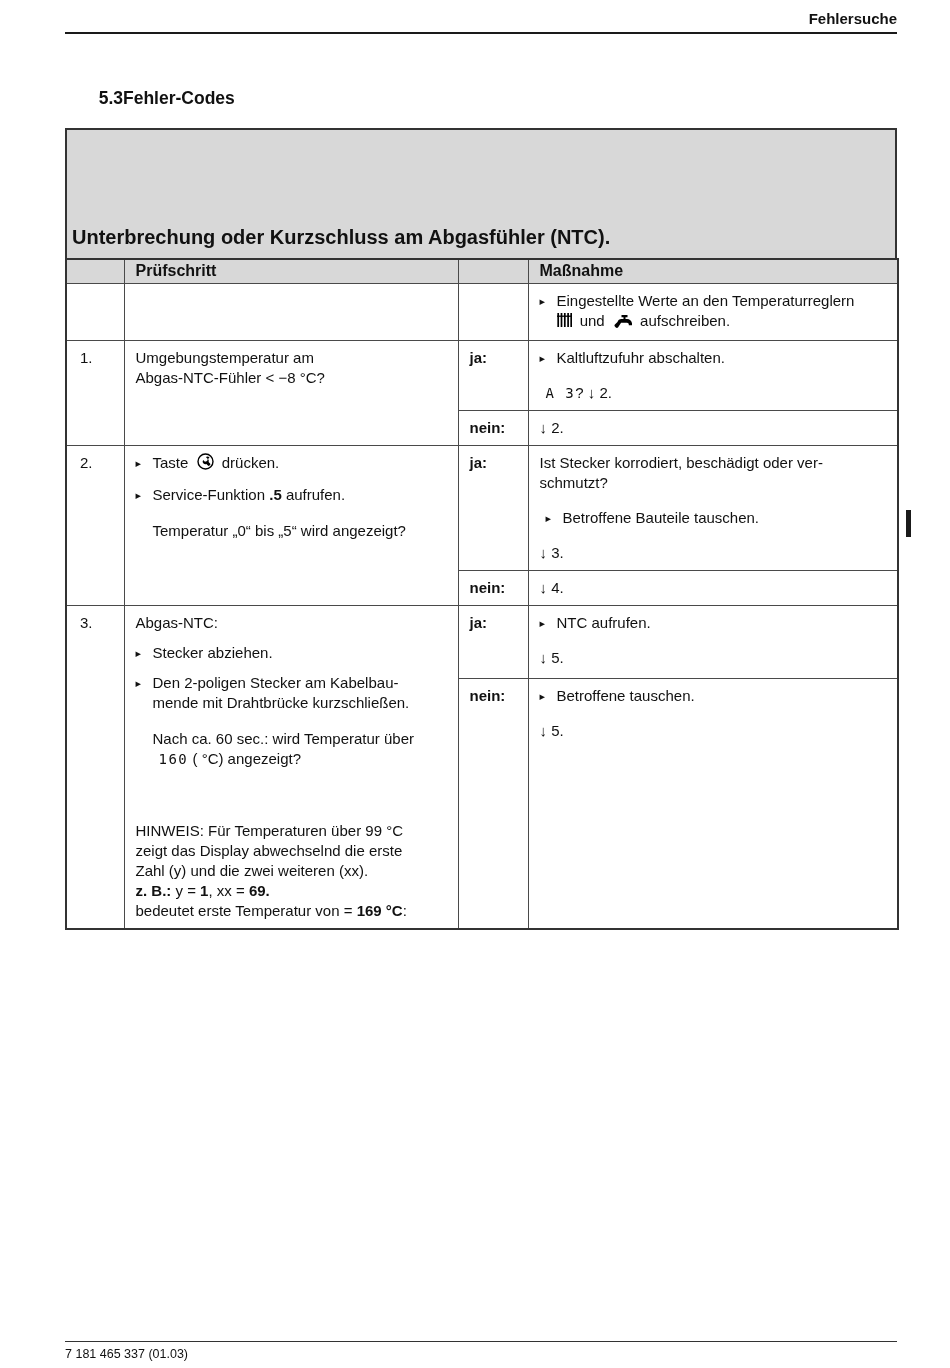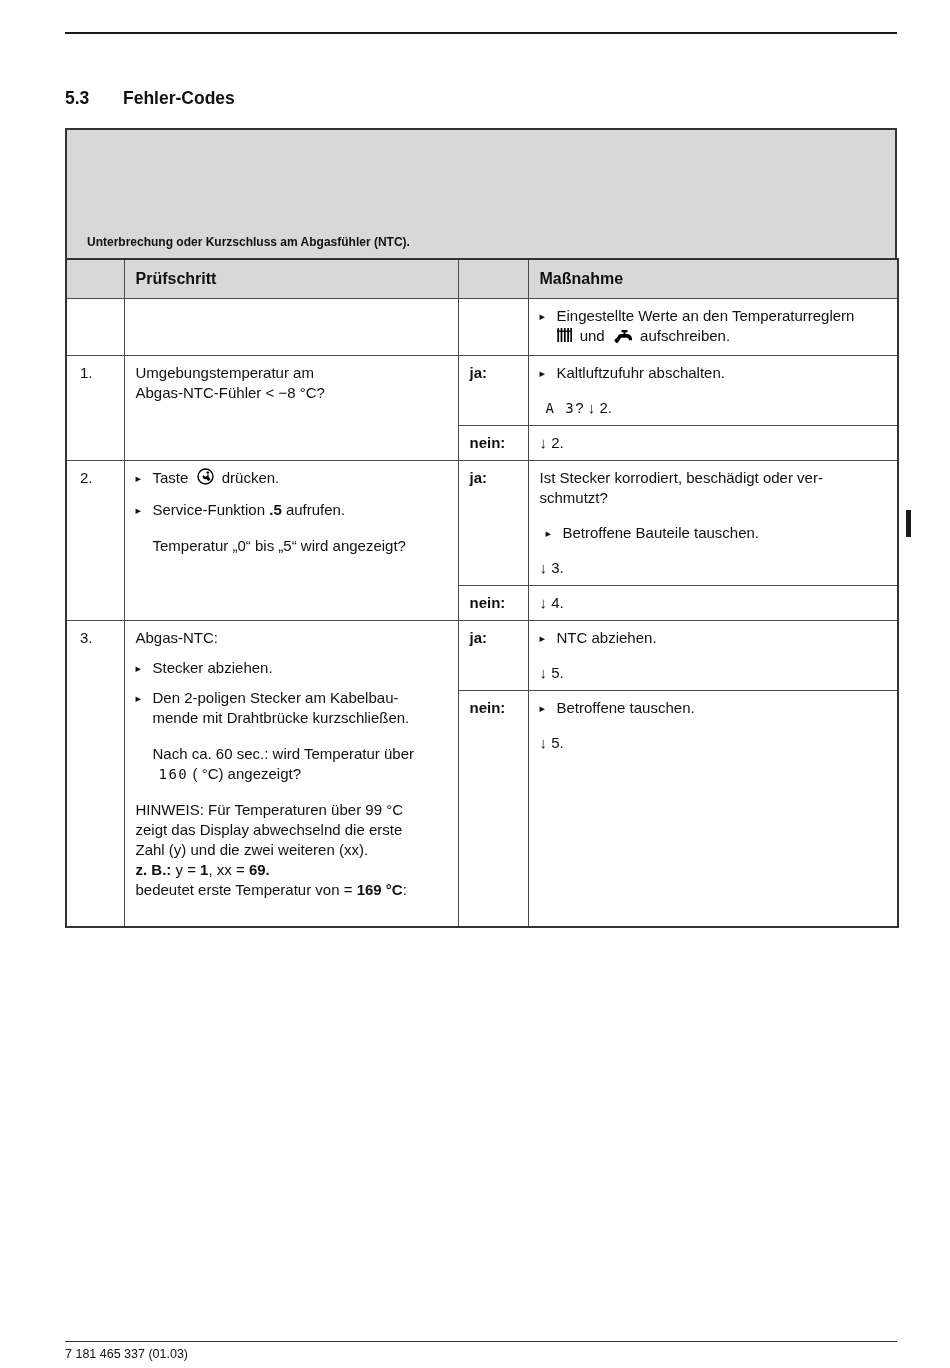--- a/index.html
+++ b/index.html
@@ -7,71 +7,72 @@
   #page {
     position:relative; width:950px; height:1368px; background:#ffffff;
     font-family:"Liberation Sans","DejaVu Sans",sans-serif; color:#111;
     overflow:hidden;
   }
   
   .hdr-title { position:absolute; top:10px; left:65px; width:832px; text-align:right;
     font-size:15px; font-weight:bold; }
   .hdr-rule { position:absolute; top:32px; left:65px; width:832px; height:2px; background:#1a1a1a; }
   
-  .section { position:absolute; top:88px; left:65px; display:flex; font-size:17.5px; font-weight:bold; }
+  .section { position:absolute; top:88px; left:65px; display:flex; font-size:17.5px; font-weight:bold;text-align:right; }
   .section .num { width:58px; flex:none; }
   
   .docblock { position:absolute; top:128px; left:65px; width:832px; }
   .panel { background:#d8d8d8; border:2px solid #333; border-bottom:none; height:130px;
     position:relative; padding:4px 11px 0; }
   .codeline { display:flex; align-items:baseline; }
   .code { font-size:62px; font-weight:bold; letter-spacing:-3px; line-height:64px; }
   .code-suffix { font-size:17px; font-weight:bold; margin-left:7px; }
-  .desc { position:absolute; left:20px; bottom:9px; font-size:12px; font-weight:bold; }
+  .desc { position:absolute; left:5px; bottom:9px; font-size:20px; font-weight:bold; }
   
   table.ft { border-collapse:collapse; width:832px; table-layout:fixed; font-size:15px;
     border:2px solid #333; }
   .c1{width:58px}.c2{width:334px}.c3{width:70px}.c4{width:370px}
   .ft th, .ft td { border:1px solid #4a4a4a; vertical-align:top; text-align:left; }
-  .ft th { background:#d8d8d8; height:39px; vertical-align:middle; padding:0 11px;
+  .ft th { background:#d8d8d8; height:24px; vertical-align:middle; padding:0 11px;
     font-size:16px; font-weight:bold; }
   .ft td { padding:7px 11px; line-height:20px; background:#fff; }
   tr.r0 td{height:53px}
   tr.r1a td{height:65px} tr.r1b td{height:28px}
   tr.r2a td{height:117px} tr.r2b td{height:29px}
   tr.r3a td{height:65px} tr.r3b td{height:237px}
   tr.r1b td, tr.r2b td, tr.r3b td { border-top-color:#999; }
   td.step { padding-left:13px; }
   td.branch { font-weight:bold; }
   
   .blk { margin:0 0 10px; }
   .m .blk { margin-bottom:15px; }
   .blk:last-child { margin-bottom:0; }
   .bl { display:flex; }
   .bl .b { flex:none; width:17px; font-size:11px; line-height:20px; color:#111; }
   .pre { white-space:pre-line; }
   .q { margin-top:16px; }
-  .note { margin-top:16px; }
+  .note { margin-top:52px; }
   .ind { padding-left:6px; }
   .bd { font-weight:bold; }
   .lcd { font-family:"DejaVu Sans Mono",monospace; font-size:14px; letter-spacing:1.5px; }
   .icn { display:inline-block; vertical-align:-2px; margin:0 4px 0 0; }
   .icn2 { display:inline-block; vertical-align:-2px; margin:0 4px; }
   
   .revbar { position:absolute; left:906px; top:510px; width:5px; height:27px; background:#1a1a1a; }
   
   .ft-rule { position:absolute; top:1341px; left:65px; width:832px; height:1px; background:#333; }
   .ft-doc { position:absolute; top:1347px; left:65px; font-size:12.5px; }
   .ft-page { position:absolute; top:1342px; left:65px; width:815px; text-align:right; font-size:16px; }
 </style>
 </head>
 <body>
 
 <div id="page">
 
+  <div class="hdr-title">Fehlersuche</div>
   <div class="hdr-rule"></div>
 
   <div class="section">
     <span class="num">5.3</span>
     <span>Fehler-Codes</span>
   </div>
 
   <div class="docblock">
 
     <div class="panel">
@@ -200,21 +201,21 @@
 zeigt das Display abwechselnd die erste
 Zahl (y) und die zwei weiteren (xx).</span><br>
             <span class="bd">z. B.:</span><span> y = </span><span class="bd">1</span><span>, xx = </span><span class="bd">69.</span><br>
             <span>bedeutet erste Temperatur von = </span><span class="bd">169 °C</span><span>:</span>
           </p>
         </td>
         <td class="branch">ja:</td>
         <td class="m">
           <div class="blk bl">
             <span class="b">▸</span>
-            <span>NTC abziehen.</span>
+            <span>NTC aufrufen.</span>
           </div>
           <div class="blk">↓ 5.</div>
         </td>
       </tr>
       <tr class="r3b">
         <td class="branch">nein:</td>
         <td class="m">
           <div class="blk bl">
             <span class="b">▸</span>
             <span>Betroffene tauschen.</span>

